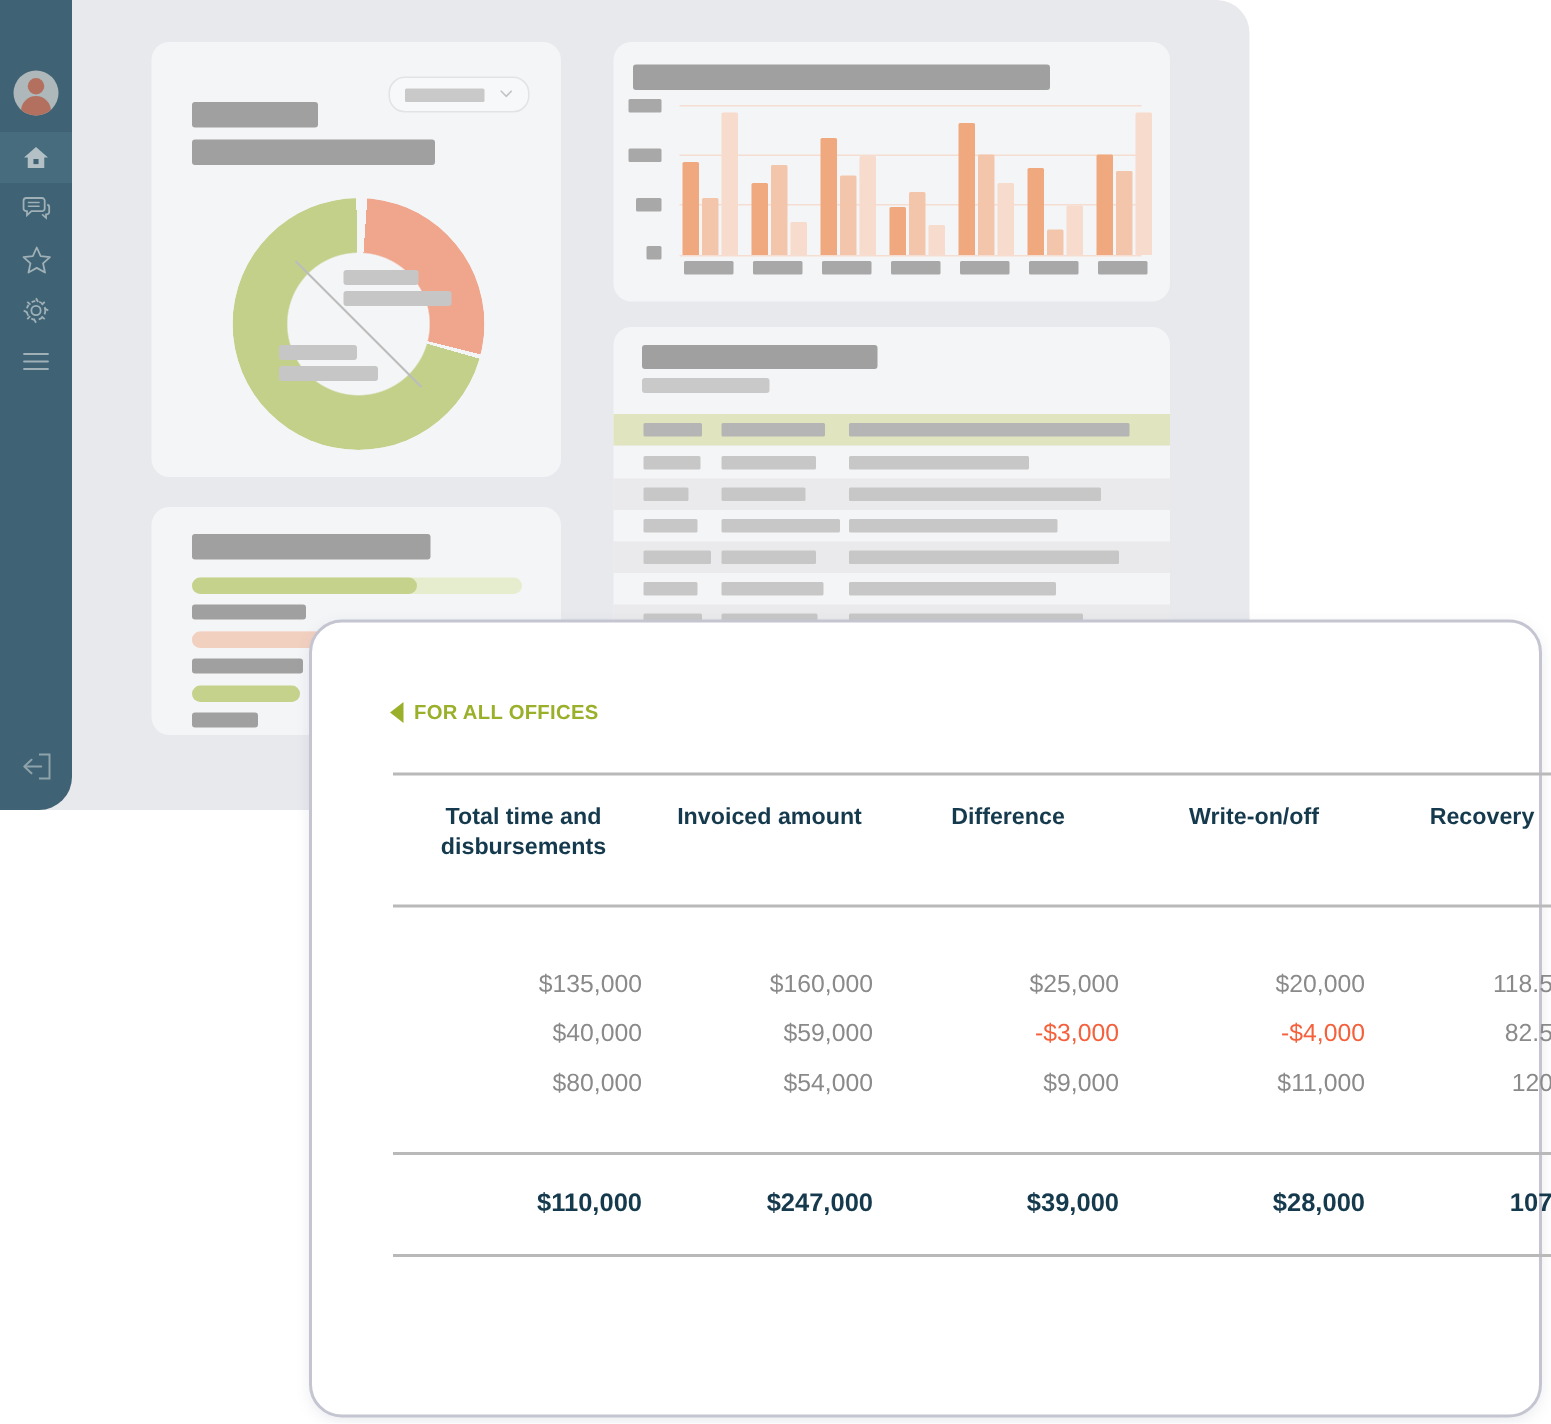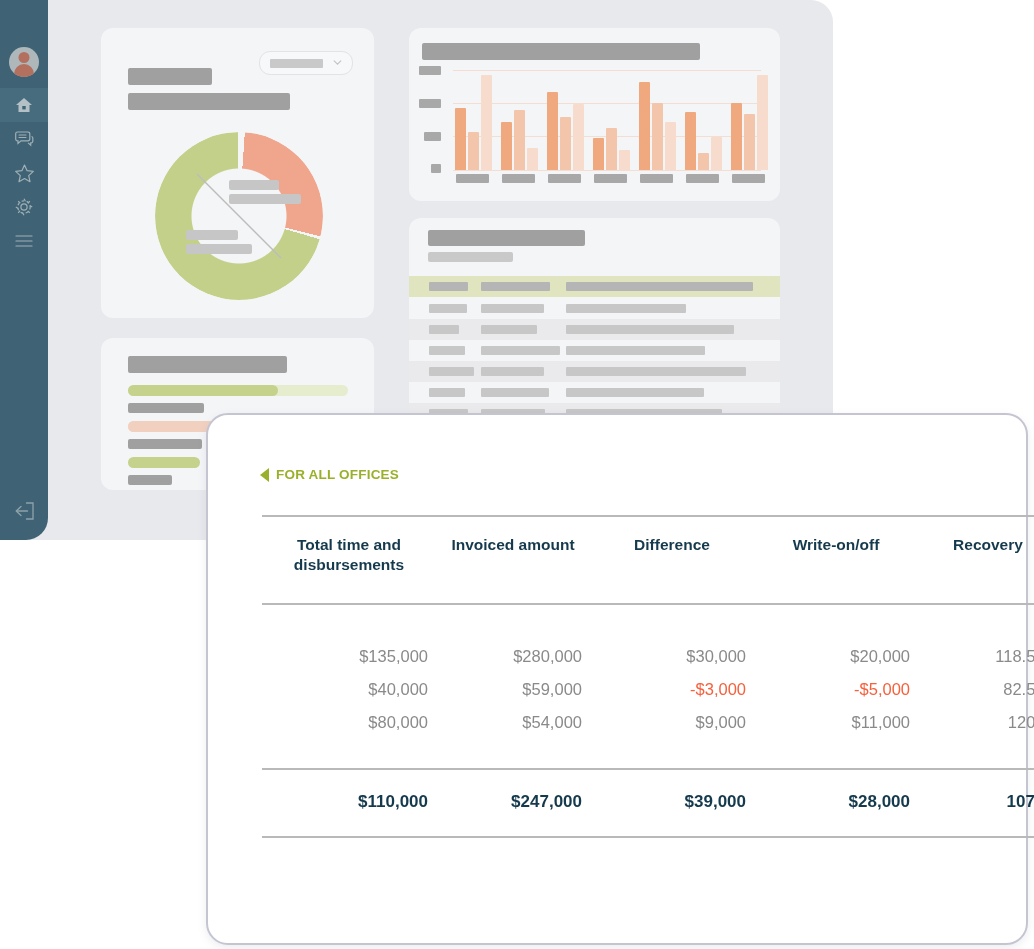--- a/index.html
+++ b/index.html
@@ -475,30 +475,30 @@
         <th class="col-0">Total time and disbursements</th>
         <th class="col-1">Invoiced amount</th>
         <th class="col-2">Difference</th>
         <th class="col-3">Write-on/off</th>
         <th class="col-4">Recovery</th>
       </tr>
     </thead>
     <tbody>
       <tr>
         <td>$135,000</td>
-        <td>$280,000</td>
-        <td>$30,000</td>
+        <td>$160,000</td>
+        <td>$25,000</td>
         <td>$20,000</td>
         <td>118.5%</td>
       </tr>
       <tr>
         <td>$40,000</td>
         <td>$59,000</td>
         <td class="neg">-$3,000</td>
-        <td class="neg">-$5,000</td>
+        <td class="neg">-$4,000</td>
         <td>82.5%</td>
       </tr>
       <tr>
         <td>$80,000</td>
         <td>$54,000</td>
         <td>$9,000</td>
         <td>$11,000</td>
         <td>120%</td>
       </tr>
     </tbody>

